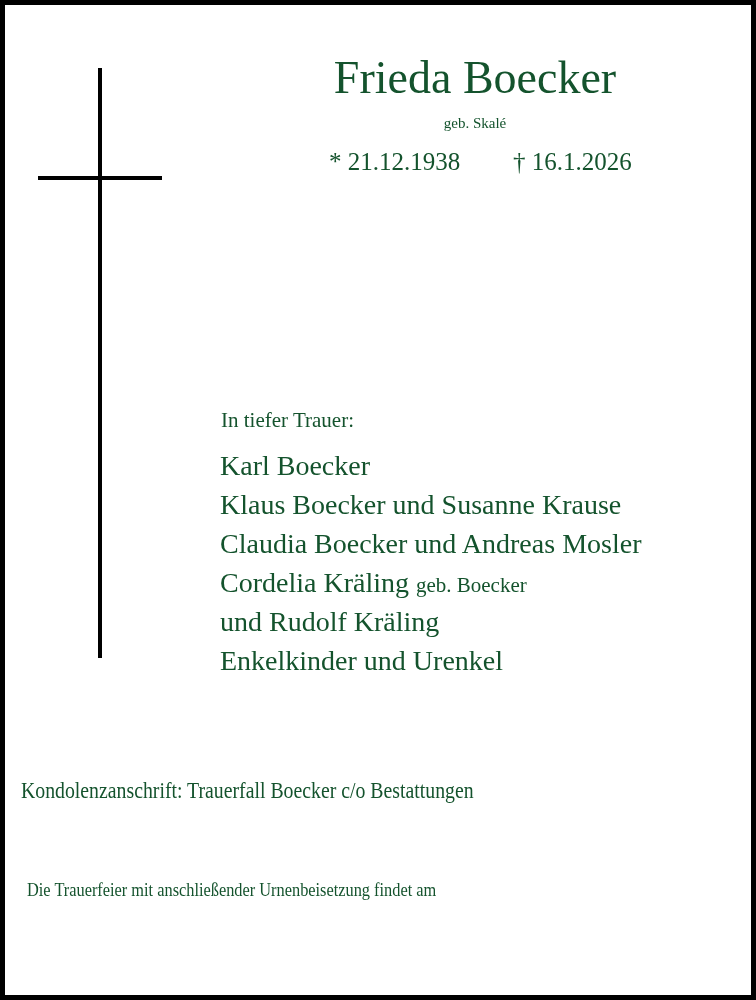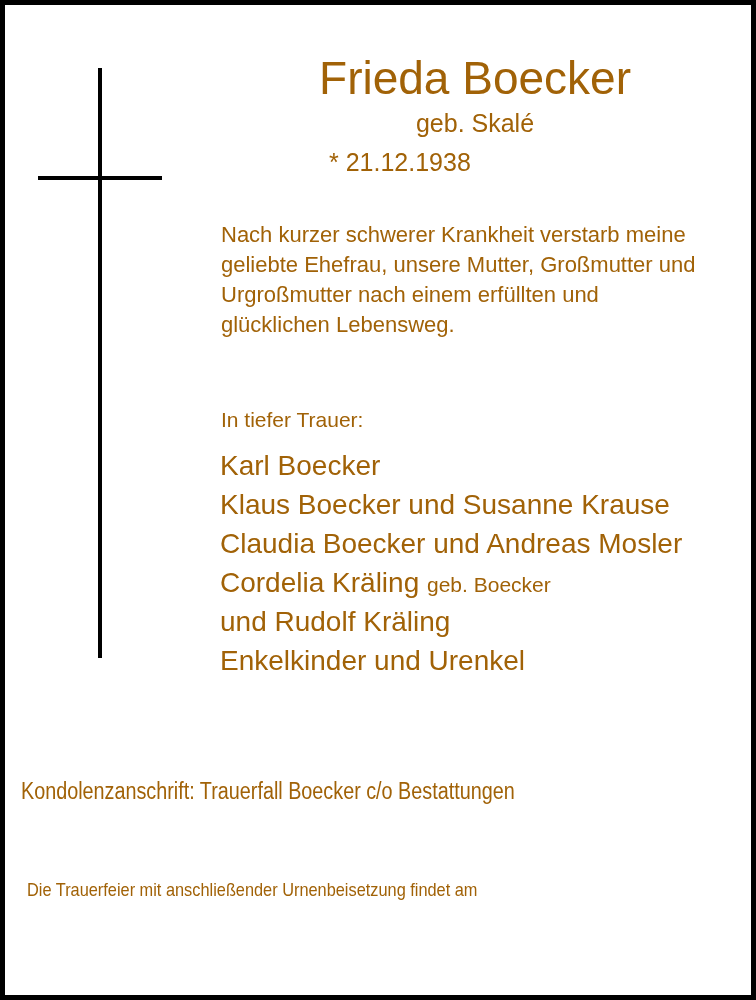--- a/index.html
+++ b/index.html
@@ -1,27 +1,27 @@
 <!DOCTYPE html>
 <html><head>
   <meta charset="utf-8">
   <style>
     html, body { margin: 0; padding: 0; background: #ffffff; }
     body { width: 756px; height: 1000px; position: relative; overflow: hidden; }
     .frame {
       position: absolute; left: 0; top: 0; width: 756px; height: 1000px;
       box-sizing: border-box; border: 5px solid #000000; background: #ffffff;
     }
-    .serif { font-family: Liberation Sans, sans-serif; color: #a16207; }
+    .serif { font-family: Liberation Serif, serif; color: #14532d; }
     .abs { position: absolute; white-space: nowrap; }
 
     .cross-v { position: absolute; left: 93px; top: 63px; width: 4px; height: 590px; background: #000; }
     .cross-h { position: absolute; left: 33px; top: 171px; width: 124px; height: 4px; background: #000; }
     .header-block { position: absolute; left: 210px; width: 520px; text-align: center; }
-    .maiden { top: 104px; font-size: 25px; line-height: 28px; }
+    .maiden { top: 104px; font-size: 15px; line-height: 28px; }
     .dates { top: 141px; font-size: 25px; line-height: 32px; }
     .dates .birth { position: absolute; left: 114px; }
     .dates .death { position: absolute; left: 298px; }
 
     .intro { left: 216px; top: 215px; font-size: 22px; line-height: 30px; white-space: normal; width: 520px; }
     .intro div { white-space: nowrap; }
 
     .mourn-label { left: 216px; top: 401px; font-size: 21px; line-height: 28px; }
     .mourners { left: 215px; top: 441px; font-size: 28px; line-height: 39px; }
     .mourners div { white-space: nowrap; height: 39px; }
@@ -39,28 +39,23 @@
 
   <div class="cross-v"></div>
   <div class="cross-h"></div>
 
   <div class="header-block serif abs" style="top:45px; font-size:46px; line-height:56px;">Frieda Boecker</div>
 
   <div class="header-block serif abs maiden">geb. Skalé</div>
 
   <div class="serif abs dates" style="left:210px; width:520px; height:32px;">
     <span class="birth">* 21.12.1938</span>
+    <span class="death">† 16.1.2026</span>
   </div>
 
-  <div class="serif abs intro">
-    <div>Nach kurzer schwerer Krankheit verstarb meine</div>
-    <div>geliebte Ehefrau, unsere Mutter, Großmutter und</div>
-    <div>Urgroßmutter nach einem erfüllten und</div>
-    <div>glücklichen Lebensweg.</div>
-  </div>
 
   <div class="serif abs mourn-label">In tiefer Trauer:</div>
 
   <div class="serif abs mourners">
     <div><span>Karl Boecker</span></div>
     <div><span>Klaus Boecker und Susanne Krause</span></div>
     <div><span>Claudia Boecker und Andreas Mosler</span></div>
     <div><span>Cordelia Kräling</span> <span class="small">geb. Boecker</span></div>
     <div><span>und Rudolf Kräling</span></div>
     <div><span>Enkelkinder und Urenkel</span></div>

